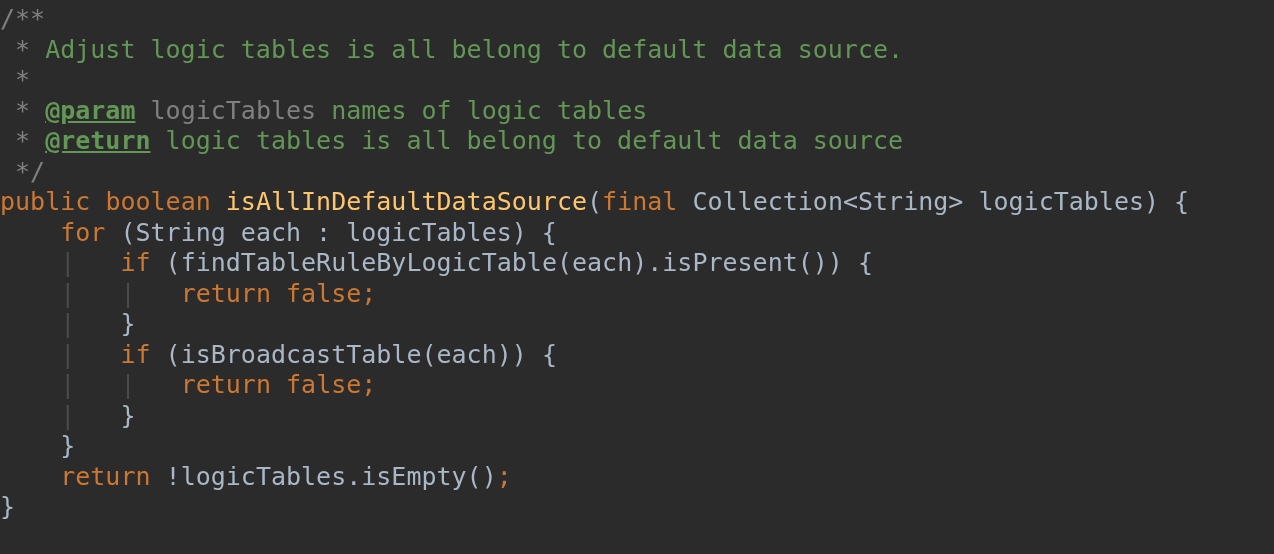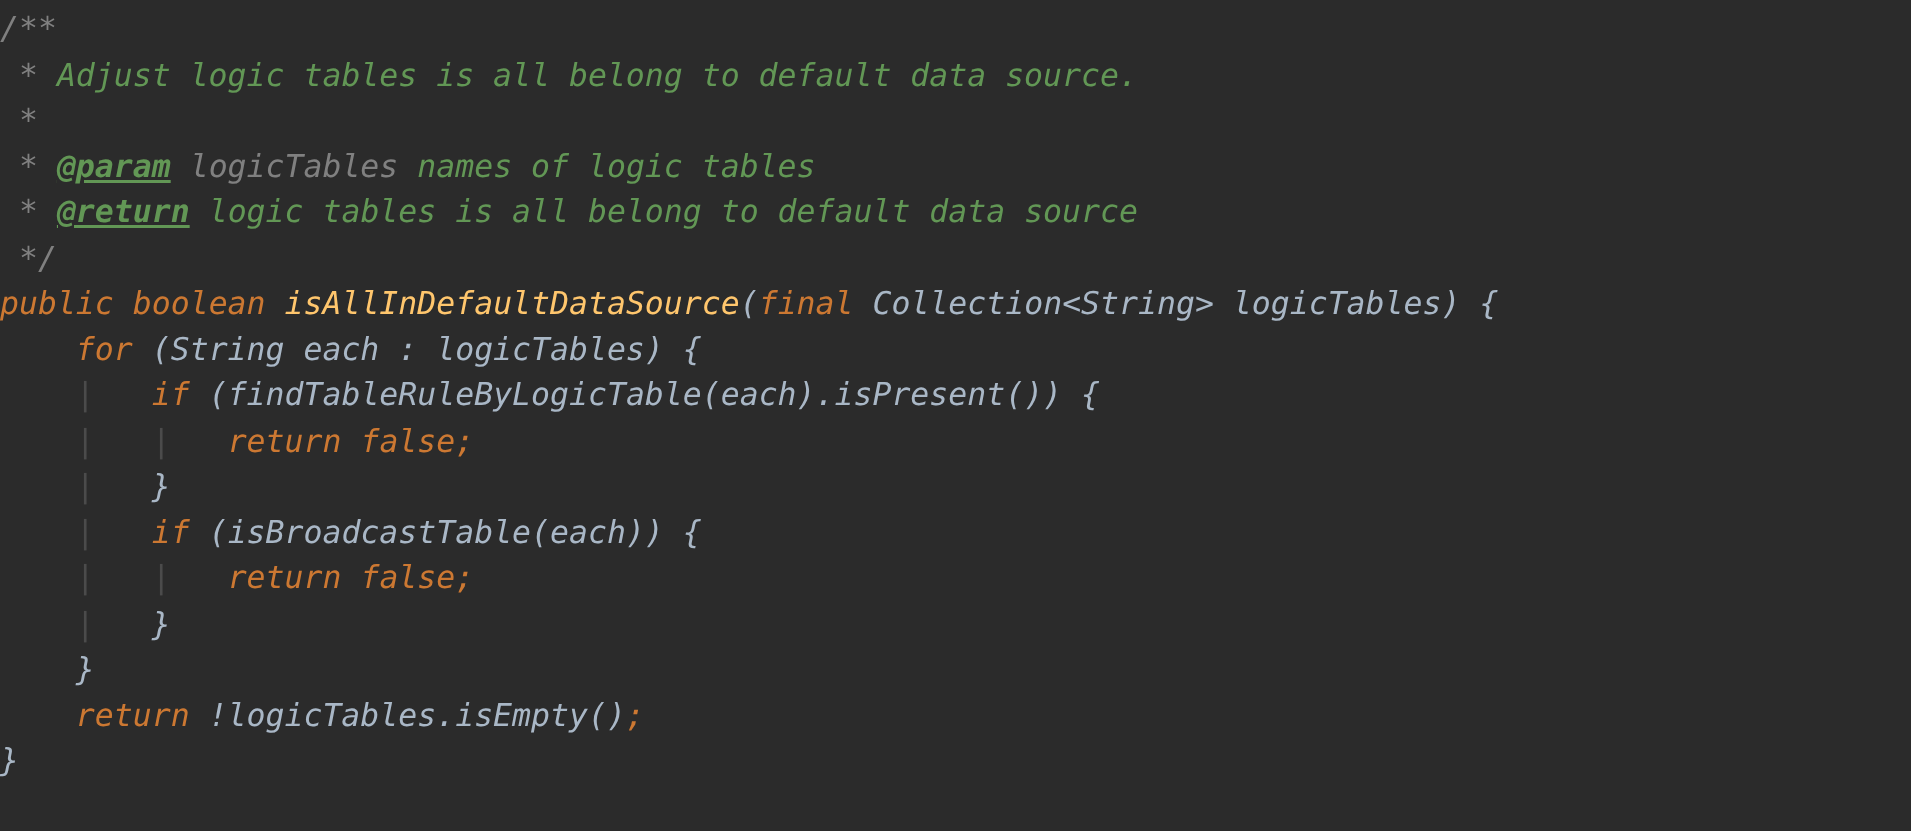--- a/index.html
+++ b/index.html
@@ -7,23 +7,22 @@
     padding: 0;
     width: 1274px;
     height: 554px;
     background: #2b2b2b;
     overflow: hidden;
   }
   pre.code {
     margin: 0;
     padding: 4px 0 0 0;
     font-family: "Menlo", "Consolas", "DejaVu Sans Mono", monospace;
-    font-size: 21px;
+    font-size: 25px;
     line-height: 30.5px;
-    font-style: italic;
     white-space: pre;
     color: #a9b7c6;
   }
   .c-comment { color: #808080; }  
   .c-doc     { color: #629755; }  
   .c-tag     { color: #629755; font-weight: bold; text-decoration: underline; } 
   .c-default { color: #a9b7c6; }  
   .c-keyword { color: #cc7832; }  
   .c-method  { color: #ffc66d; }  
   .c-guide   { color: #4b4b4b; }  

